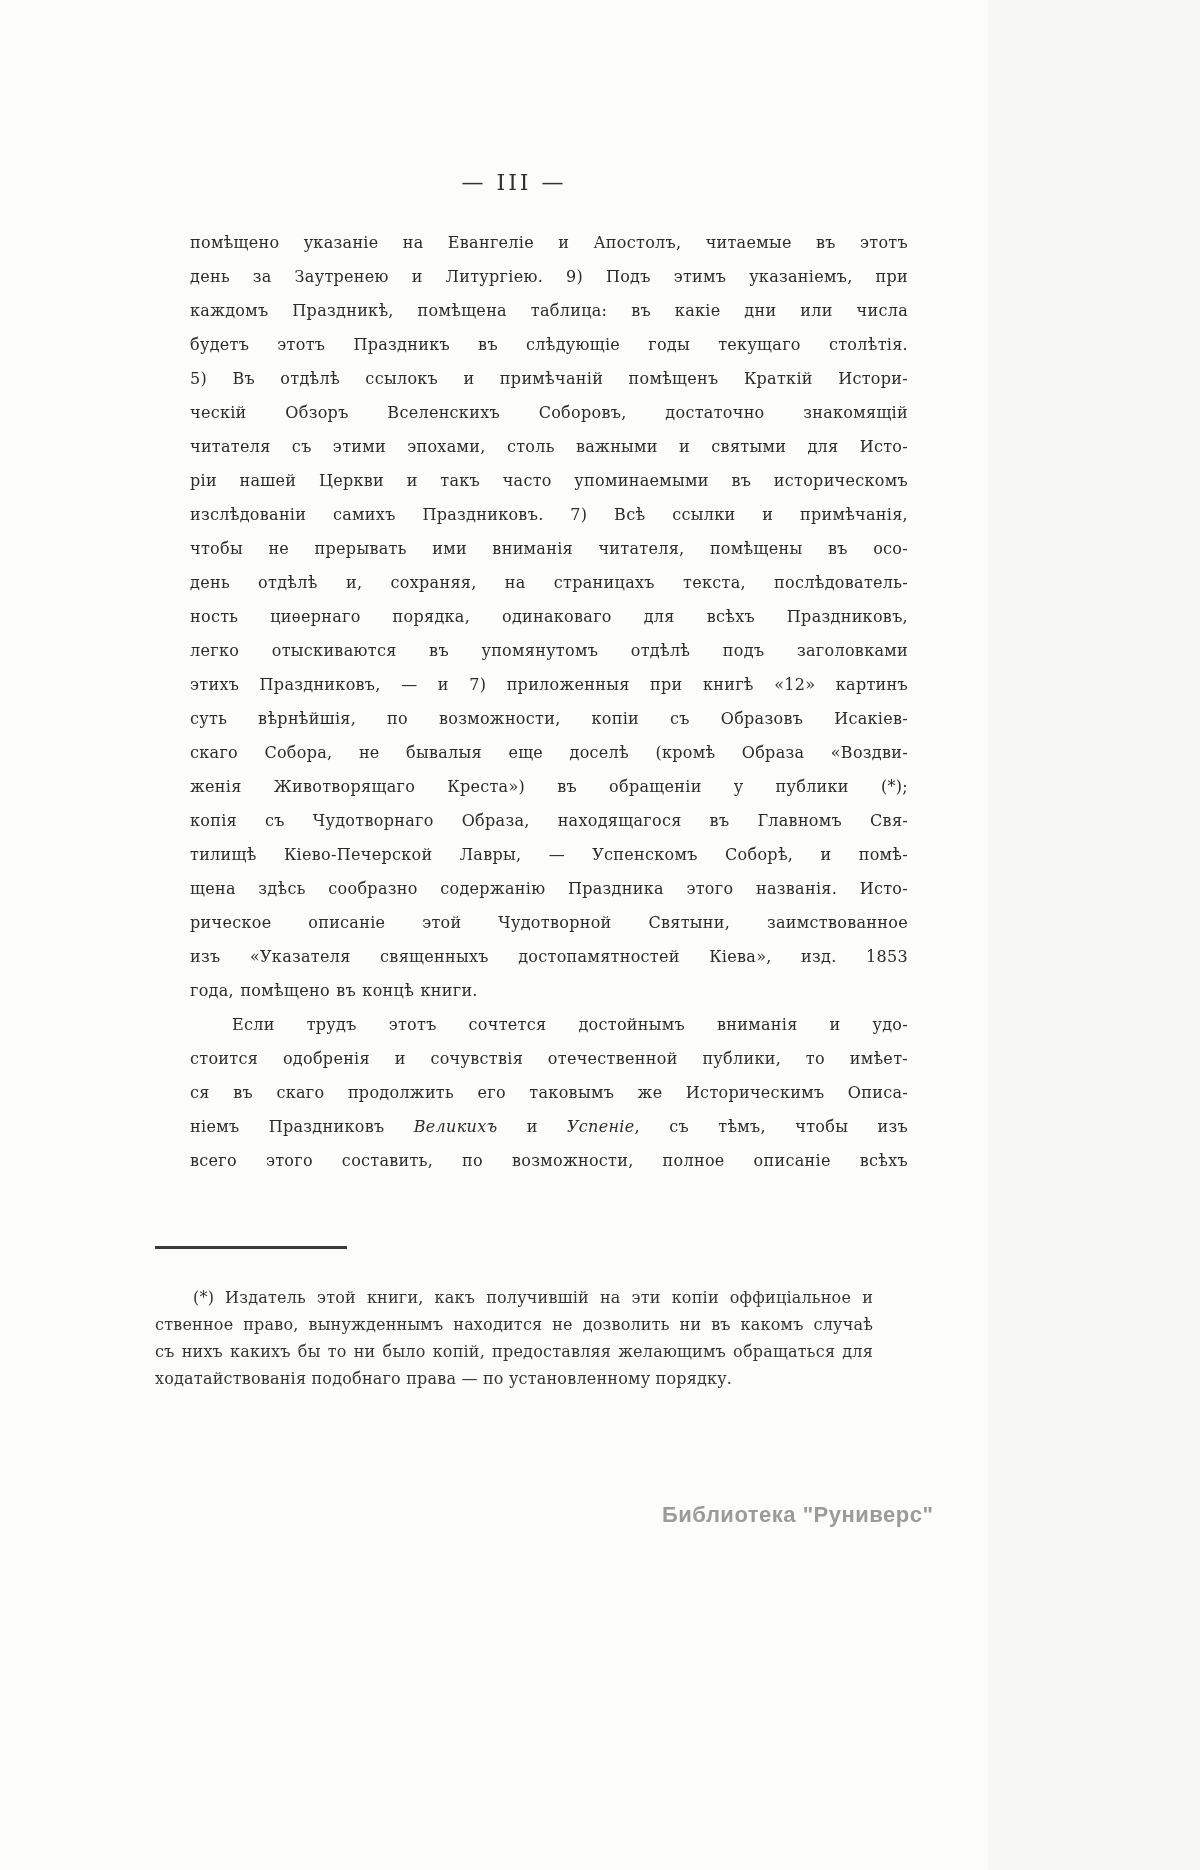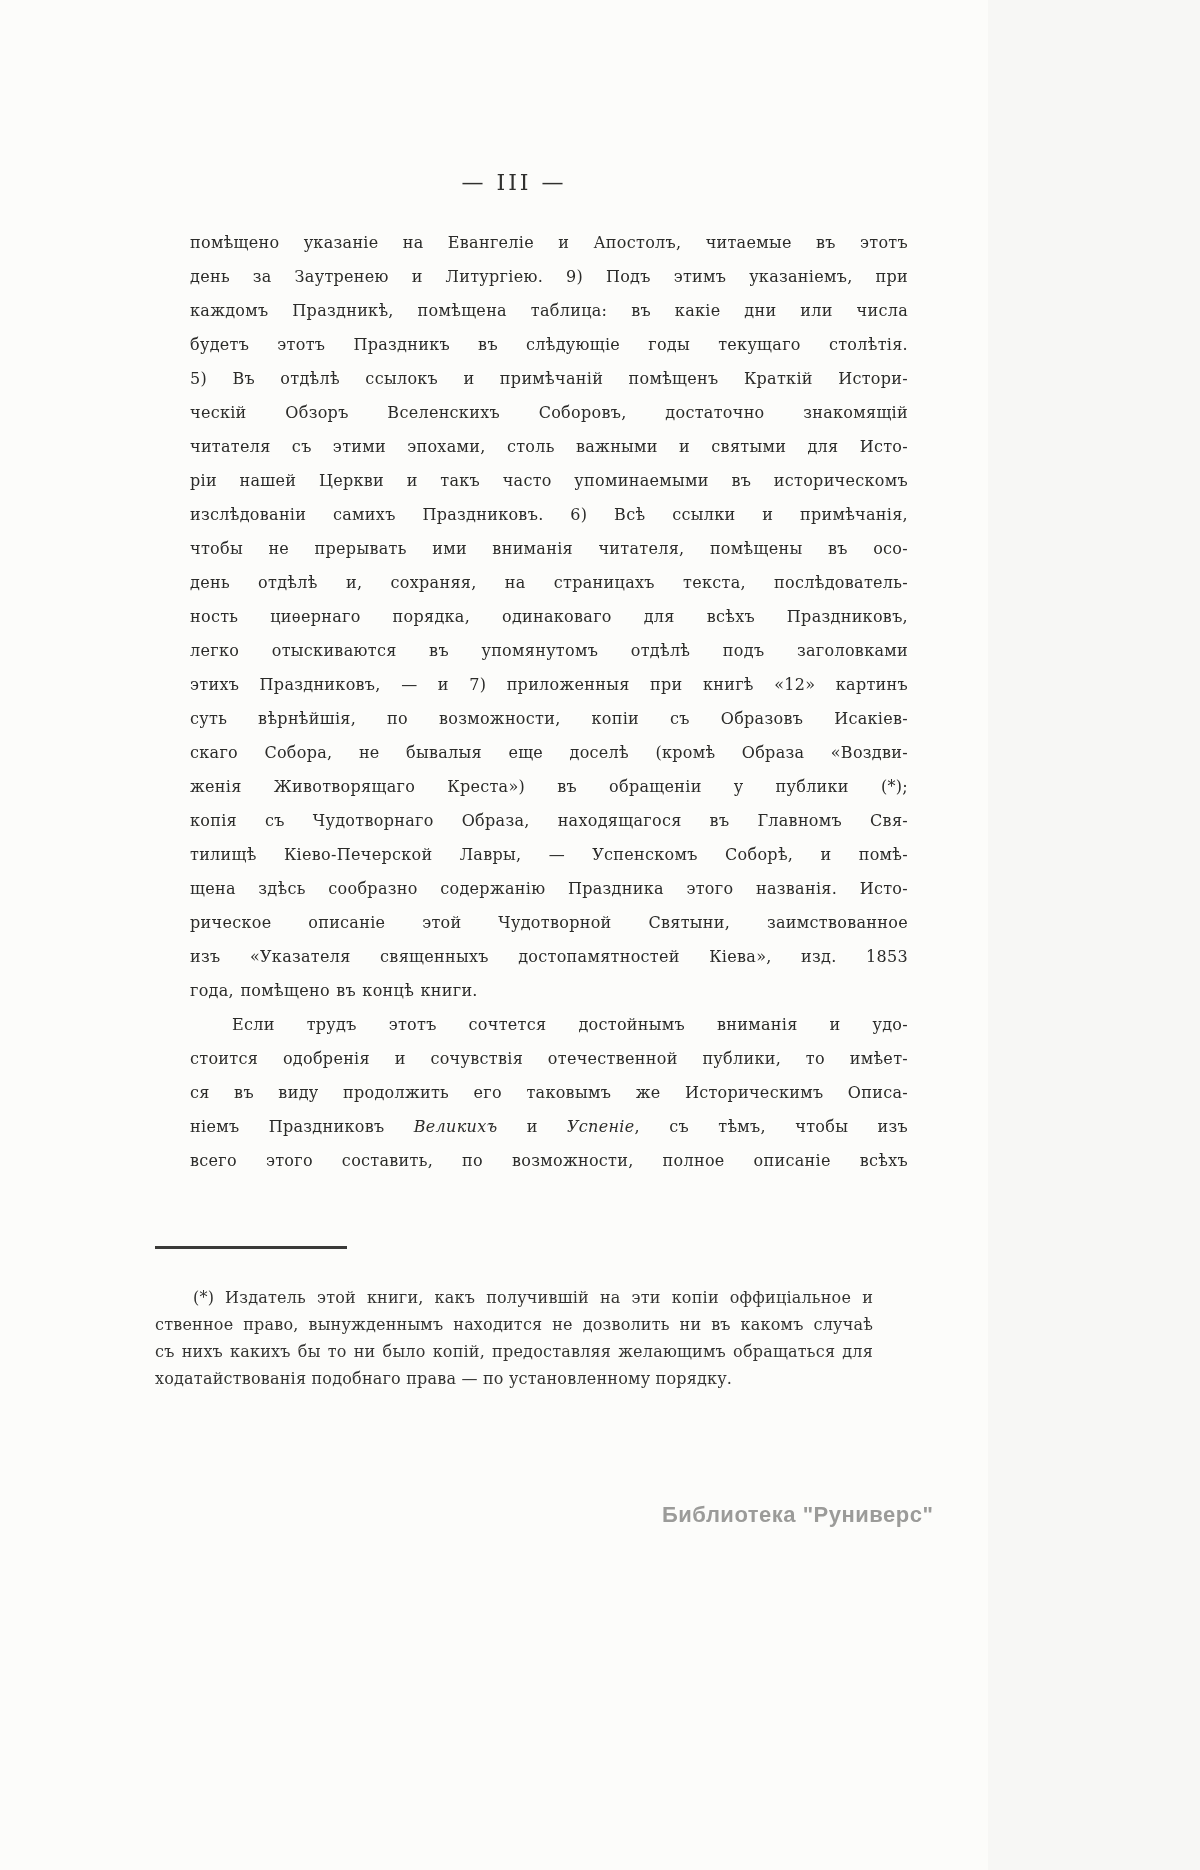--- a/index.html
+++ b/index.html
@@ -101,38 +101,38 @@
 
   <div class="body-text">
     <div class="line">помѣщено указаніе на Евангеліе и Апостолъ, читаемые въ этотъ</div>
     <div class="line">день за Заутренею и Литургіею. 9) Подъ этимъ указаніемъ, при</div>
     <div class="line">каждомъ Праздникѣ, помѣщена таблица: въ какіе дни или числа</div>
     <div class="line">будетъ этотъ Праздникъ въ слѣдующіе годы текущаго столѣтія.</div>
     <div class="line">5) Въ отдѣлѣ ссылокъ и примѣчаній помѣщенъ Краткій Истори-</div>
     <div class="line">ческій Обзоръ Вселенскихъ Соборовъ, достаточно знакомящій</div>
     <div class="line">читателя съ этими эпохами, столь важными и святыми для Исто-</div>
     <div class="line">ріи нашей Церкви и такъ часто упоминаемыми въ историческомъ</div>
-    <div class="line">изслѣдованіи самихъ Праздниковъ. 6) Всѣ ссылки и примѣчанія,</div>
+    <div class="line">изслѣдованіи самихъ Праздниковъ. 7) Всѣ ссылки и примѣчанія,</div>
     <div class="line">чтобы не прерывать ими вниманія читателя, помѣщены въ осо-</div>
     <div class="line">день отдѣлѣ и, сохраняя, на страницахъ текста, послѣдователь-</div>
     <div class="line">ность циѳернаго порядка, одинаковаго для всѣхъ Праздниковъ,</div>
     <div class="line">легко отыскиваются въ упомянутомъ отдѣлѣ подъ заголовками</div>
     <div class="line">этихъ Праздниковъ, — и 7) приложенныя при книгѣ «12» картинъ</div>
     <div class="line">суть вѣрнѣйшія, по возможности, копіи съ Образовъ Исакіев-</div>
     <div class="line">скаго Собора, не бывалыя еще доселѣ (кромѣ Образа «Воздви-</div>
     <div class="line">женія Животворящаго Креста») въ обращеніи у публики (*);</div>
     <div class="line">копія съ Чудотворнаго Образа, находящагося въ Главномъ Свя-</div>
     <div class="line">тилищѣ Кіево-Печерской Лавры, — Успенскомъ Соборѣ, и помѣ-</div>
     <div class="line">щена здѣсь сообразно содержанію Праздника этого названія. Исто-</div>
     <div class="line">рическое описаніе этой Чудотворной Святыни, заимствованное</div>
     <div class="line">изъ «Указателя священныхъ достопамятностей Кіева», изд. 1853</div>
     <div class="line short-last">года, помѣщено въ концѣ книги.</div>
     <div class="line indent">Если трудъ этотъ сочтется достойнымъ вниманія и удо-</div>
     <div class="line">стоится одобренія и сочувствія отечественной публики, то имѣет-</div>
-    <div class="line">ся въ виду продолжить его таковымъ же Историческимъ Описа-</div>
+    <div class="line">ся въ скаго продолжить его таковымъ же Историческимъ Описа-</div>
     <div class="line"><span>ніемъ Праздниковъ </span><span class="it">Великихъ</span><span> и </span><span class="it">Успеніе</span><span>, съ тѣмъ, чтобы изъ</span></div>
     <div class="line">всего этого составить, по возможности, полное описаніе всѣхъ</div>
   </div>
 
   <div class="footnote-rule"></div>
 
   <div class="footnote">
     <div class="fline first">(*) Издатель этой книги, какъ получившій на эти копіи оффиціальное и отвѣт-</div>
     <div class="fline">ственное право, вынужденнымъ находится не дозволить ни въ какомъ случаѣ снимать</div>
     <div class="fline">съ нихъ какихъ бы то ни было копій, предоставляя желающимъ обращаться для ис-</div>

